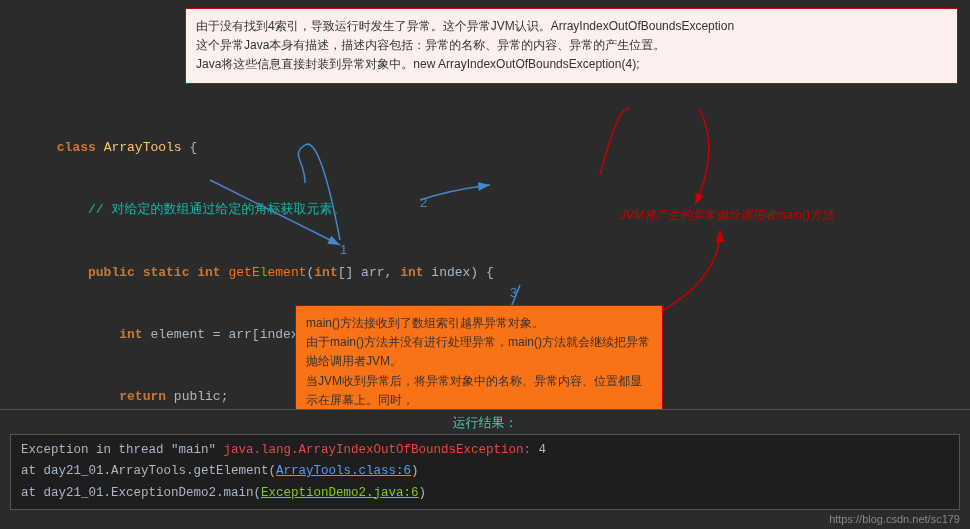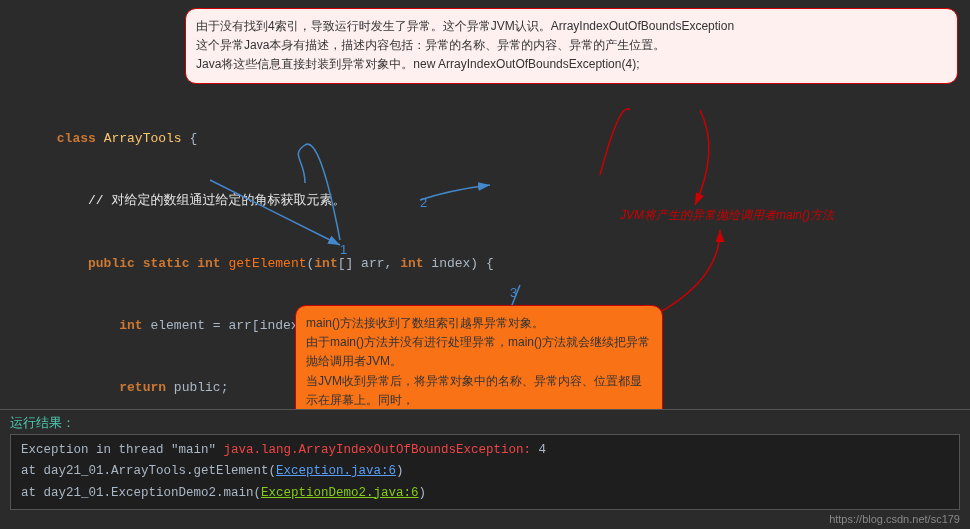--- a/index.html
+++ b/index.html
@@ -18,36 +18,36 @@
       height: 529px;
       background: #2b2b2b;
       position: relative;
     }
     .code-area {
       position: absolute;
       top: 0;
       left: 0;
       right: 0;
       bottom: 120px;
-      padding: 0 10px;
+      padding: 9px 10px;
       line-height: 1.6;
     }
     .code-line {
       white-space: pre;
       font-size: 13px;
     }
     .kw { color: #cc7832; font-weight: bold; }
-    .comment { color: #e5e5e5; text-align: right; }
+    .comment { color: #14b8a6; text-align: right; }
     .method { color: #f97316; }
     .cls { color: #ffc66d; }
 
     
     .callout {
       position: absolute;
-      border-radius: 11px;
+      border-radius: 0;
       padding: 8px 10px;
       font-family: 'Microsoft YaHei', SimSun, sans-serif;
       font-size: 12px;
       line-height: 1.6;
       border: 1.5px solid;
     }
     .callout-top {
       top: 8px;
       left: 185px;
       right: 12px;
@@ -82,20 +82,21 @@
       right: 0;
       height: 120px;
       background: #2b2b2b;
       border-top: 1px solid #555;
     }
     .results-label {
       color: #4ec9b0;
       font-family: 'Microsoft YaHei', sans-serif;
       font-size: 13px;
       padding: 4px 10px 2px 10px;
+      text-align: center;
     }
     .results-box {
       margin: 0 10px;
       background: #1e1e1e;
       border: 1px solid #555;
       padding: 5px 10px;
       font-size: 12.5px;
       line-height: 1.7;
     }
     .result-line1 { color: #cc0000; }
@@ -215,21 +216,21 @@
 让程序立刻终止。</span>
   </div>
 
   <div class="results-section">
     <div class="results-label">运行结果：</div>
     <div class="results-box">
       <div class="result-line1">
         <span style="color:#a9b7c6;">Exception in thread "main" </span><span style="color:#ef4444;">java.lang.ArrayIndexOutOfBoundsException:</span><span style="color:#a9b7c6;"> 4</span>
       </div>
       <div style="color:#a9b7c6;">
-        <span>    at day21_01.ArrayTools.getElement(</span><span style="color:#589df6; text-decoration:underline; cursor:pointer;">Exception.java:6</span><span>)</span>
+        <span>    at day21_01.ArrayTools.getElement(</span><span style="color:#589df6; text-decoration:underline; cursor:pointer;">ArrayTools.class:6</span><span>)</span>
       </div>
       <div style="color:#a9b7c6;">
         <span>    at day21_01.ExceptionDemo2.main(</span><span style="color:#84cc16; text-decoration:underline; cursor:pointer;">ExceptionDemo2.java:6</span><span>)</span>
       </div>
     </div>
   </div>
 
   <div class="watermark">https://blog.csdn.net/sc179</div>
 
 </div>

